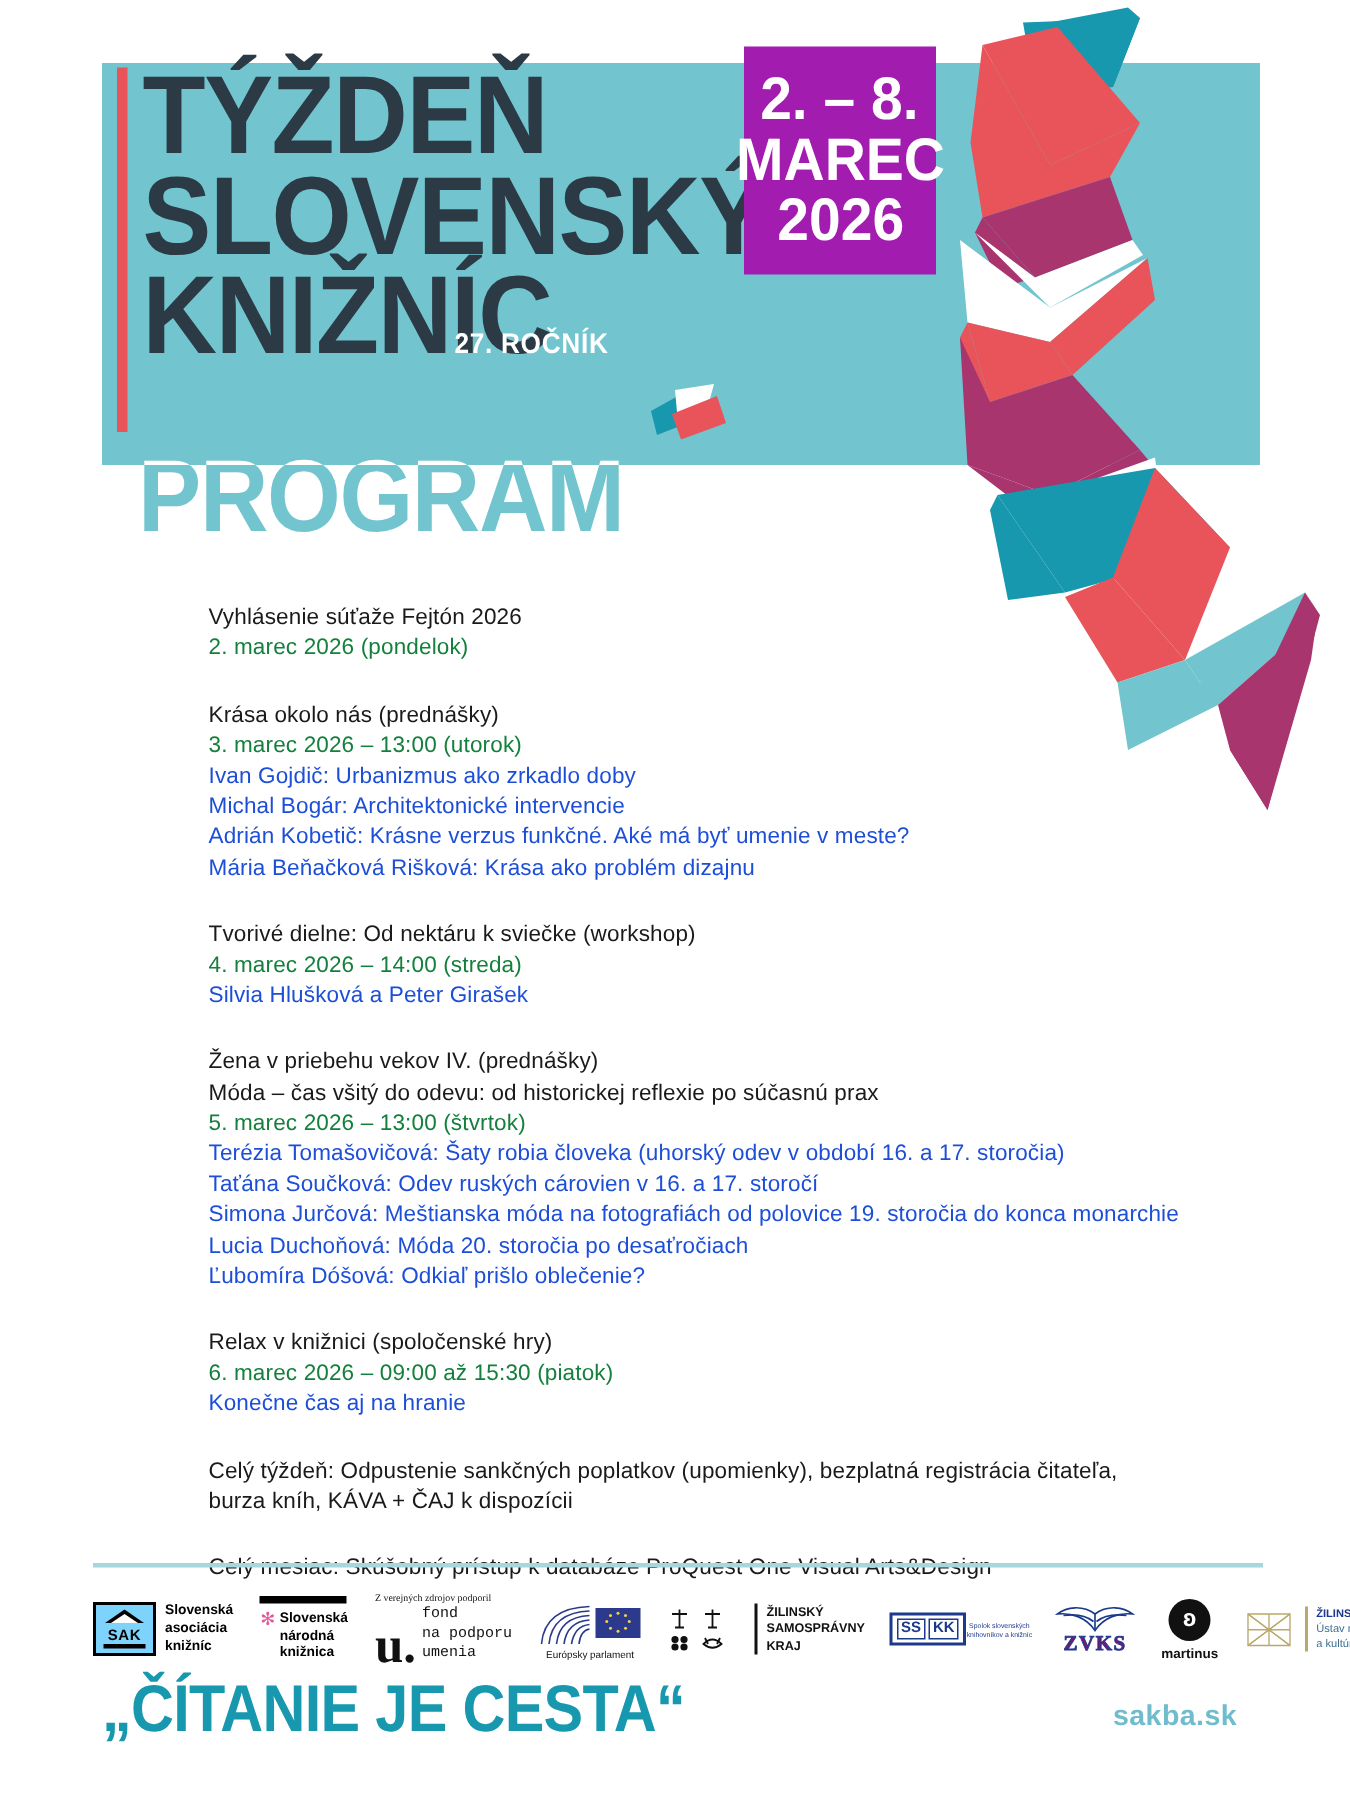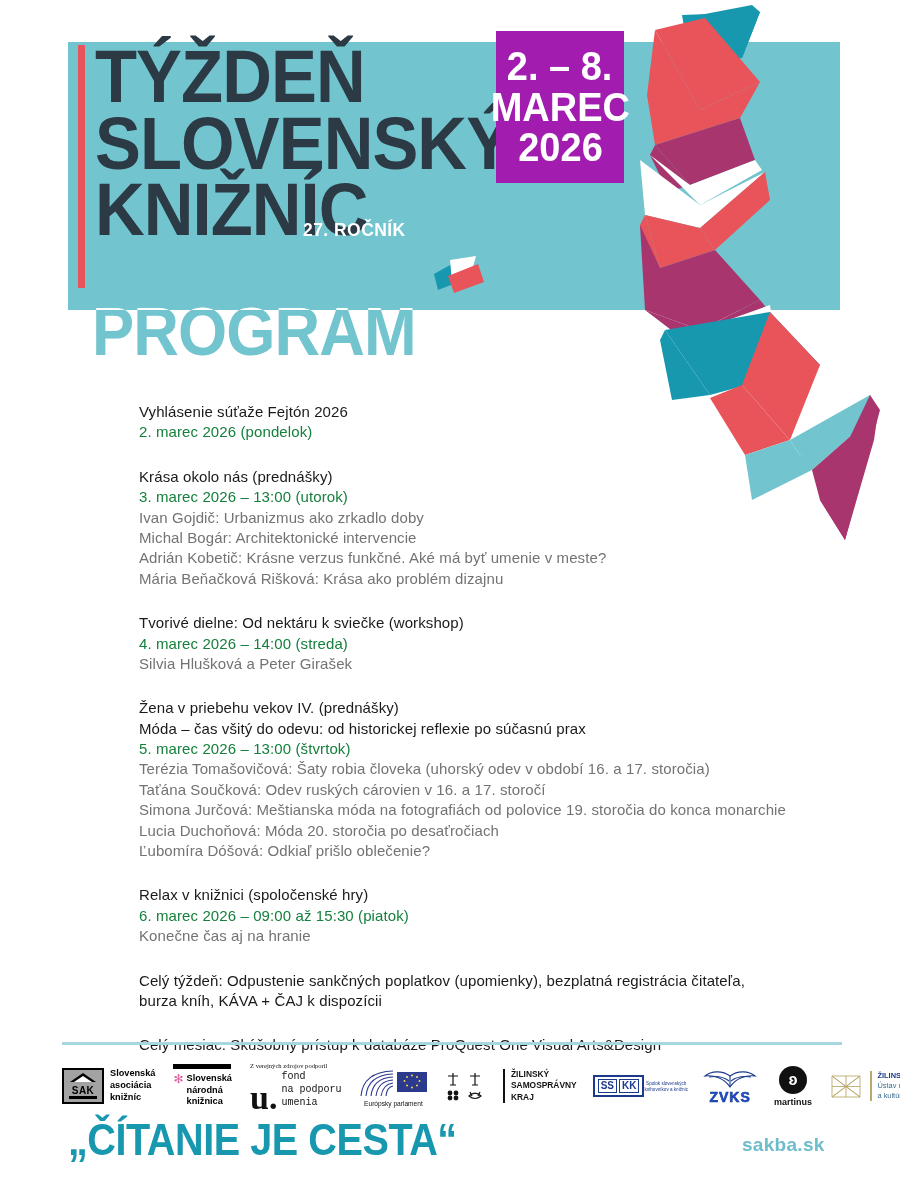--- a/index.html
+++ b/index.html
@@ -94,39 +94,39 @@
   .evt:last-child { margin-bottom:0; }
   .line {
     font-family:"Liberation Sans Narrow","Liberation Sans", sans-serif;
     font-size:15px; line-height:1.36;
     white-space:nowrap;
     letter-spacing:0.1px;
   }
   .line.title  { color:#1A1A1A; }
   .line.sub    { color:#1A1A1A; }
   .line.date   { color:#15803d; }
-  .line.person { color:#737373; }
+  .line.person { color:#1d4ed8; }
 
   
   .divider {
     position:absolute; left:62px; top:1042px; width:780px; height:3px;
     background:#A6D6DE; z-index:10;
   }
 
   
   .logos {
     position:absolute; left:62px; top:1058px; width:790px; height:56px;
     display:flex; align-items:center; gap:0px; z-index:10;
   }
   .logo { display:flex; align-items:center; }
 
   .sak-box {
     width:42px; height:36px; border:2.5px solid #000;
     display:flex; flex-direction:column; justify-content:flex-end;
-    align-items:center; position:relative; background:#a3a3a3;
+    align-items:center; position:relative; background:#7dd3fc;
   }
   .sak-roof {
     position:absolute; top:3px; left:50%; transform:translateX(-50%);
     width:0;height:0; border-left:13px solid transparent;
     border-right:13px solid transparent; border-bottom:9px solid #000;
   }
   .sak-roof::after{
     content:""; position:absolute; top:3px; left:-9px;
     width:0;height:0;border-left:9px solid transparent;
     border-right:9px solid transparent;border-bottom:6px solid #fff;
@@ -181,22 +181,22 @@
   }
   .sskk-cell{
     border:1.6px solid #1B3A8C; font-family:"Liberation Sans", sans-serif;
     font-weight:bold; font-size:10px; color:#1B3A8C; padding:0 2px; line-height:1.2;
   }
   .sskk-sub{
     font-family:"Liberation Sans", sans-serif; font-size:4.6px;
     color:#1B3A8C; line-height:1.25; text-align:center; margin-top:2px; white-space:nowrap;
   }
   .zvks-label{
-    font-family:Liberation Sans, sans-serif; font-weight:bold;
-    font-size:14px; color:#1d4ed8; letter-spacing:1px;
+    font-family:Liberation Serif, serif; font-weight:bold;
+    font-size:14px; color:#701a75; letter-spacing:1px;
     -webkit-text-stroke:0.6px #1B3A8C; text-align:right;
   }
 
   .mart-circle{
     width:28px;height:28px;border-radius:50%;background:#111;
     display:flex;align-items:center;justify-content:center;
     color:#fff;font-family:"Liberation Sans", sans-serif;font-weight:bold;font-size:16px;
   }
   .mart-label{
     font-family:"Liberation Sans", sans-serif;font-weight:bold;font-size:9px;

